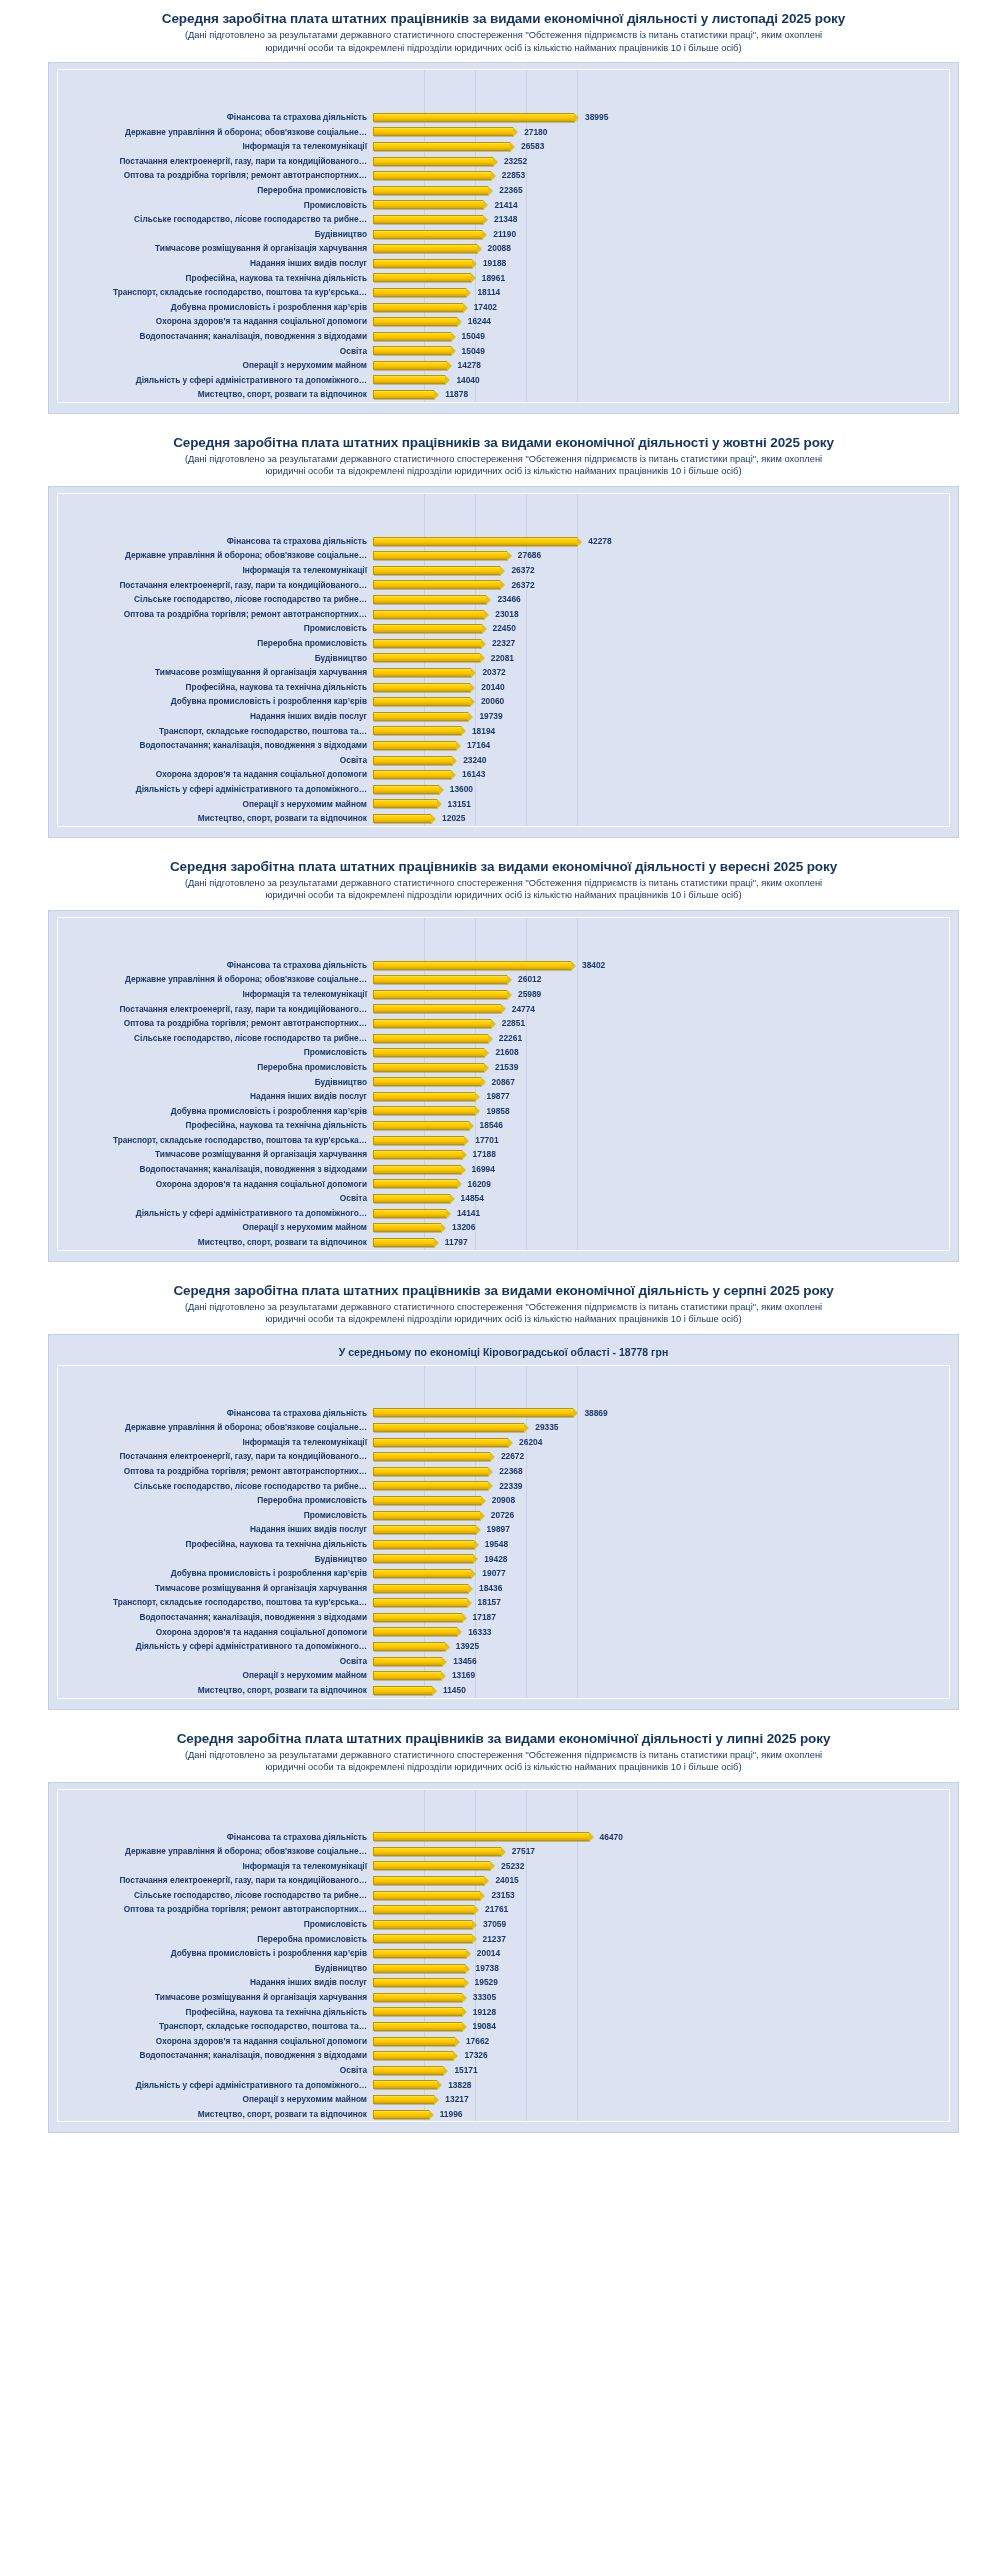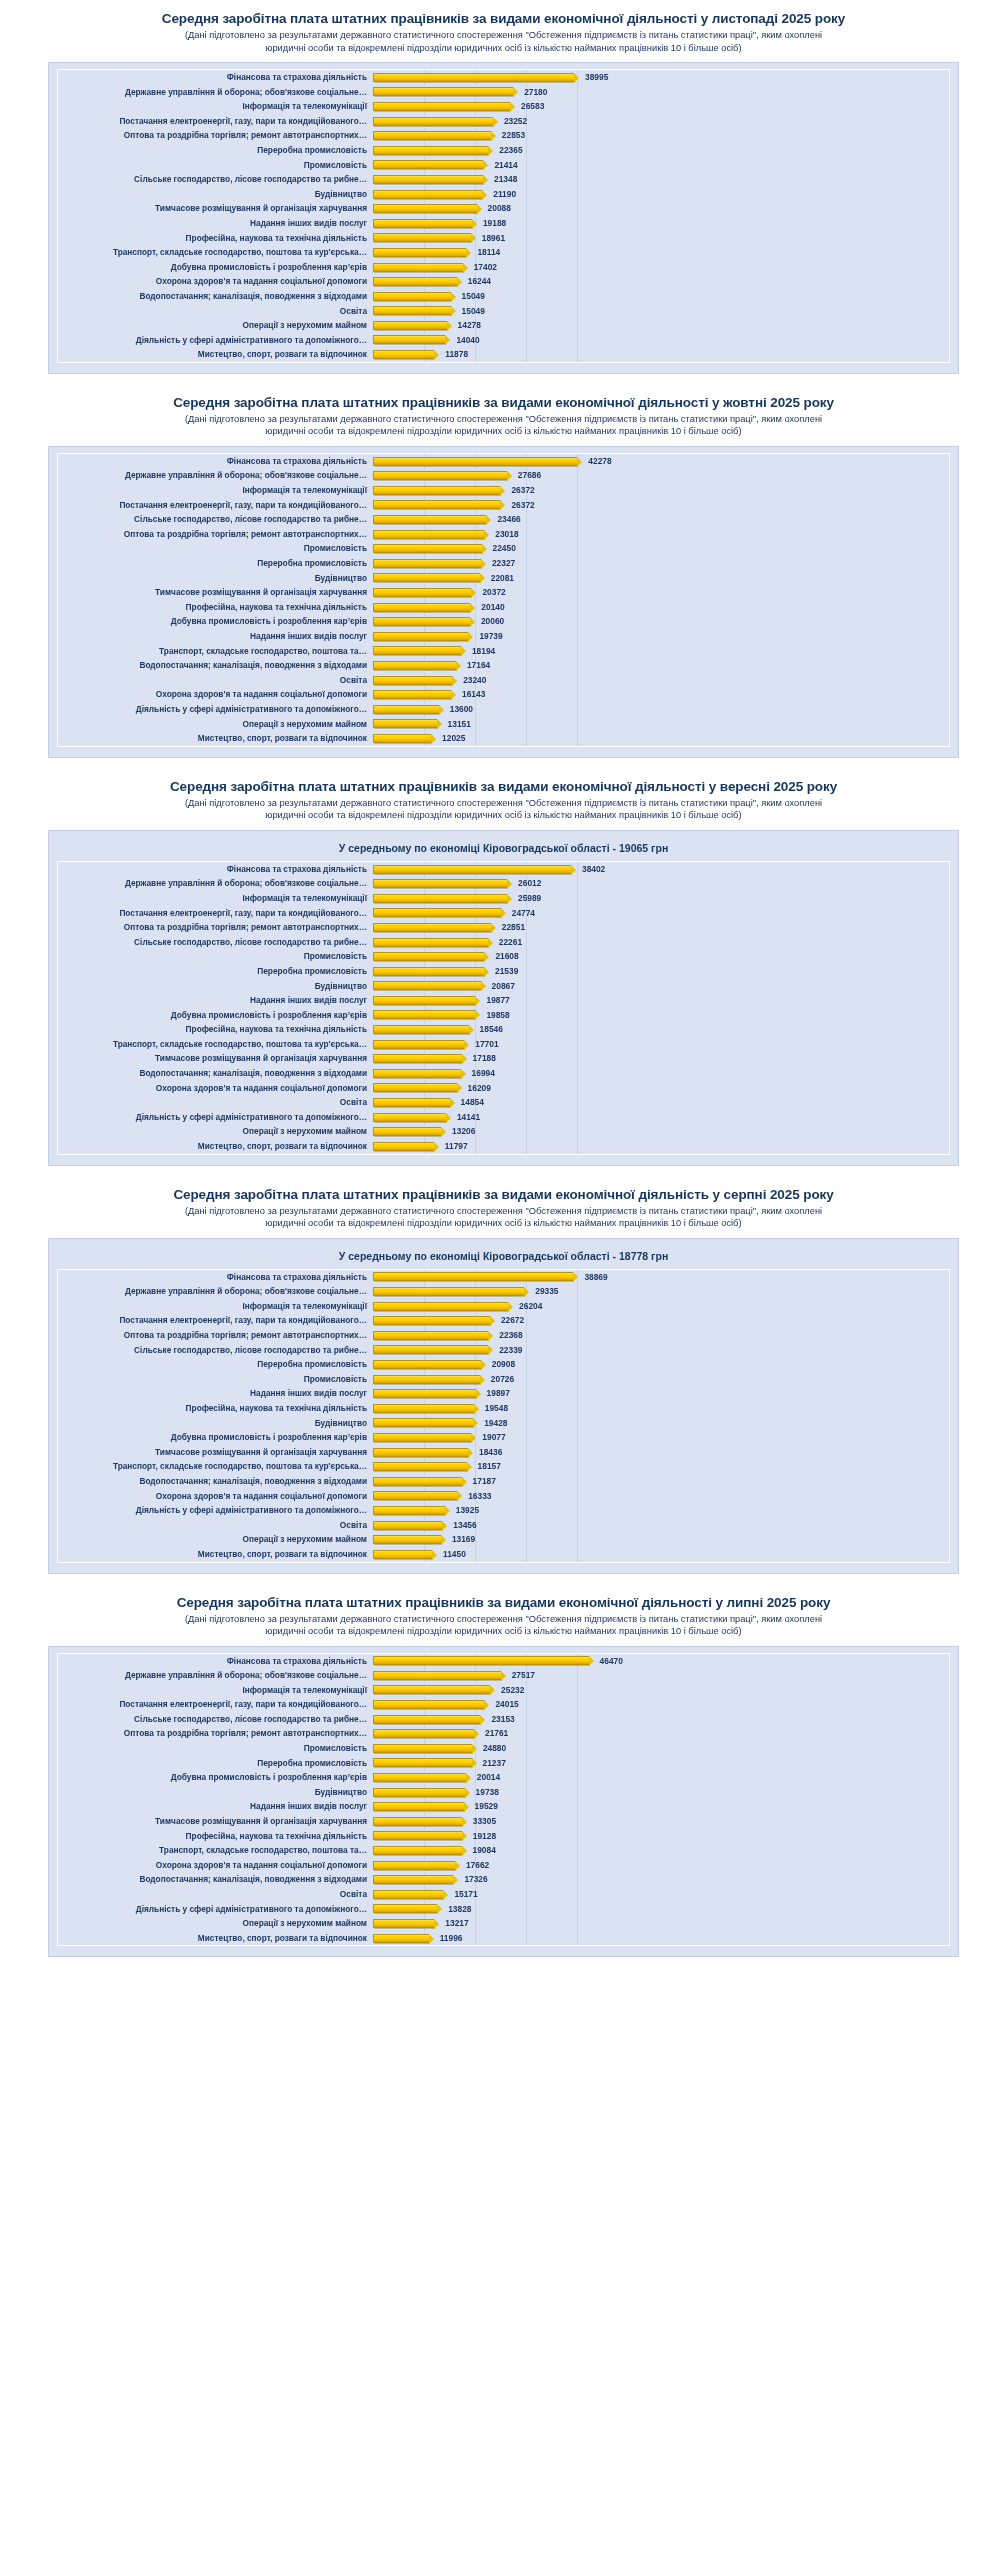--- a/index.html
+++ b/index.html
@@ -26,21 +26,21 @@
     padding:5px 0 7px 0;letter-spacing:0px;
   }
   .plot{
     position:relative;
     background:#dbe2f1;
     border:1px solid #ffffff;
     box-sizing:border-box;
   }
   .gridlines{position:absolute;top:0;left:0;right:0;bottom:0;pointer-events:none;}
   .gridline{position:absolute;top:0;bottom:0;width:1px;background:#c9d3e8;}
-  .rows{position:relative;z-index:2;}
+  .rows{position:relative;z-index:2;margin-top:40px;}
   .row{display:flex;align-items:center;height:14.6px;}
   .cat{
     flex:0 0 315px;
     text-align:right;
     font-size:8.3px;
     font-weight:bold;
     color:#1f3864;
     padding-right:6px;
     white-space:nowrap;
     overflow:hidden;
@@ -388,21 +388,20 @@
             </div>
           </div>
         </div>
       </div>
     </div>
     <div class="block">
       <div class="title">Середня заробітна плата штатних працівників за видами економічної діяльності у вересні 2025 року</div>
       <div class="subtitle">(Дані підготовлено за результатами державного статистичного спостереження "Обстеження підприємств із питань статистики праці", яким охоплені</div>
       <div class="subtitle">юридичні особи та відокремлені підрозділи юридичних осіб із кількістю найманих працівників 10 і більше осіб)</div>
       <div class="chartbox">
-        <div class="chart-head">У середньому по економіці Кіровоградської області - 19065 грн</div>
         <div class="plot">
           <div class="gridlines">
             <div class="gridline" style="left: 366px;"></div>
             <div class="gridline" style="left: 417px;"></div>
             <div class="gridline" style="left: 468px;"></div>
             <div class="gridline" style="left: 519px;"></div>
           </div>
           <div class="rows">
             <div class="row">
               <div class="cat">Фінансова та страхова діяльність</div>
@@ -758,21 +757,21 @@
               <div class="cat">Оптова та роздрібна торгівля; ремонт автотранспортних…</div>
               <div class="barwrap">
                 <div class="bar" style="width: 100.971px;"></div>
                 <div class="val">21761</div>
               </div>
             </div>
             <div class="row">
               <div class="cat">Промисловість</div>
               <div class="barwrap">
                 <div class="bar" style="width: 98.9016px;"></div>
-                <div class="val">24880</div>
+                <div class="val">37059</div>
               </div>
             </div>
             <div class="row">
               <div class="cat">Переробна промисловість</div>
               <div class="barwrap">
                 <div class="bar" style="width: 98.5397px;"></div>
                 <div class="val">21237</div>
               </div>
             </div>
             <div class="row">

